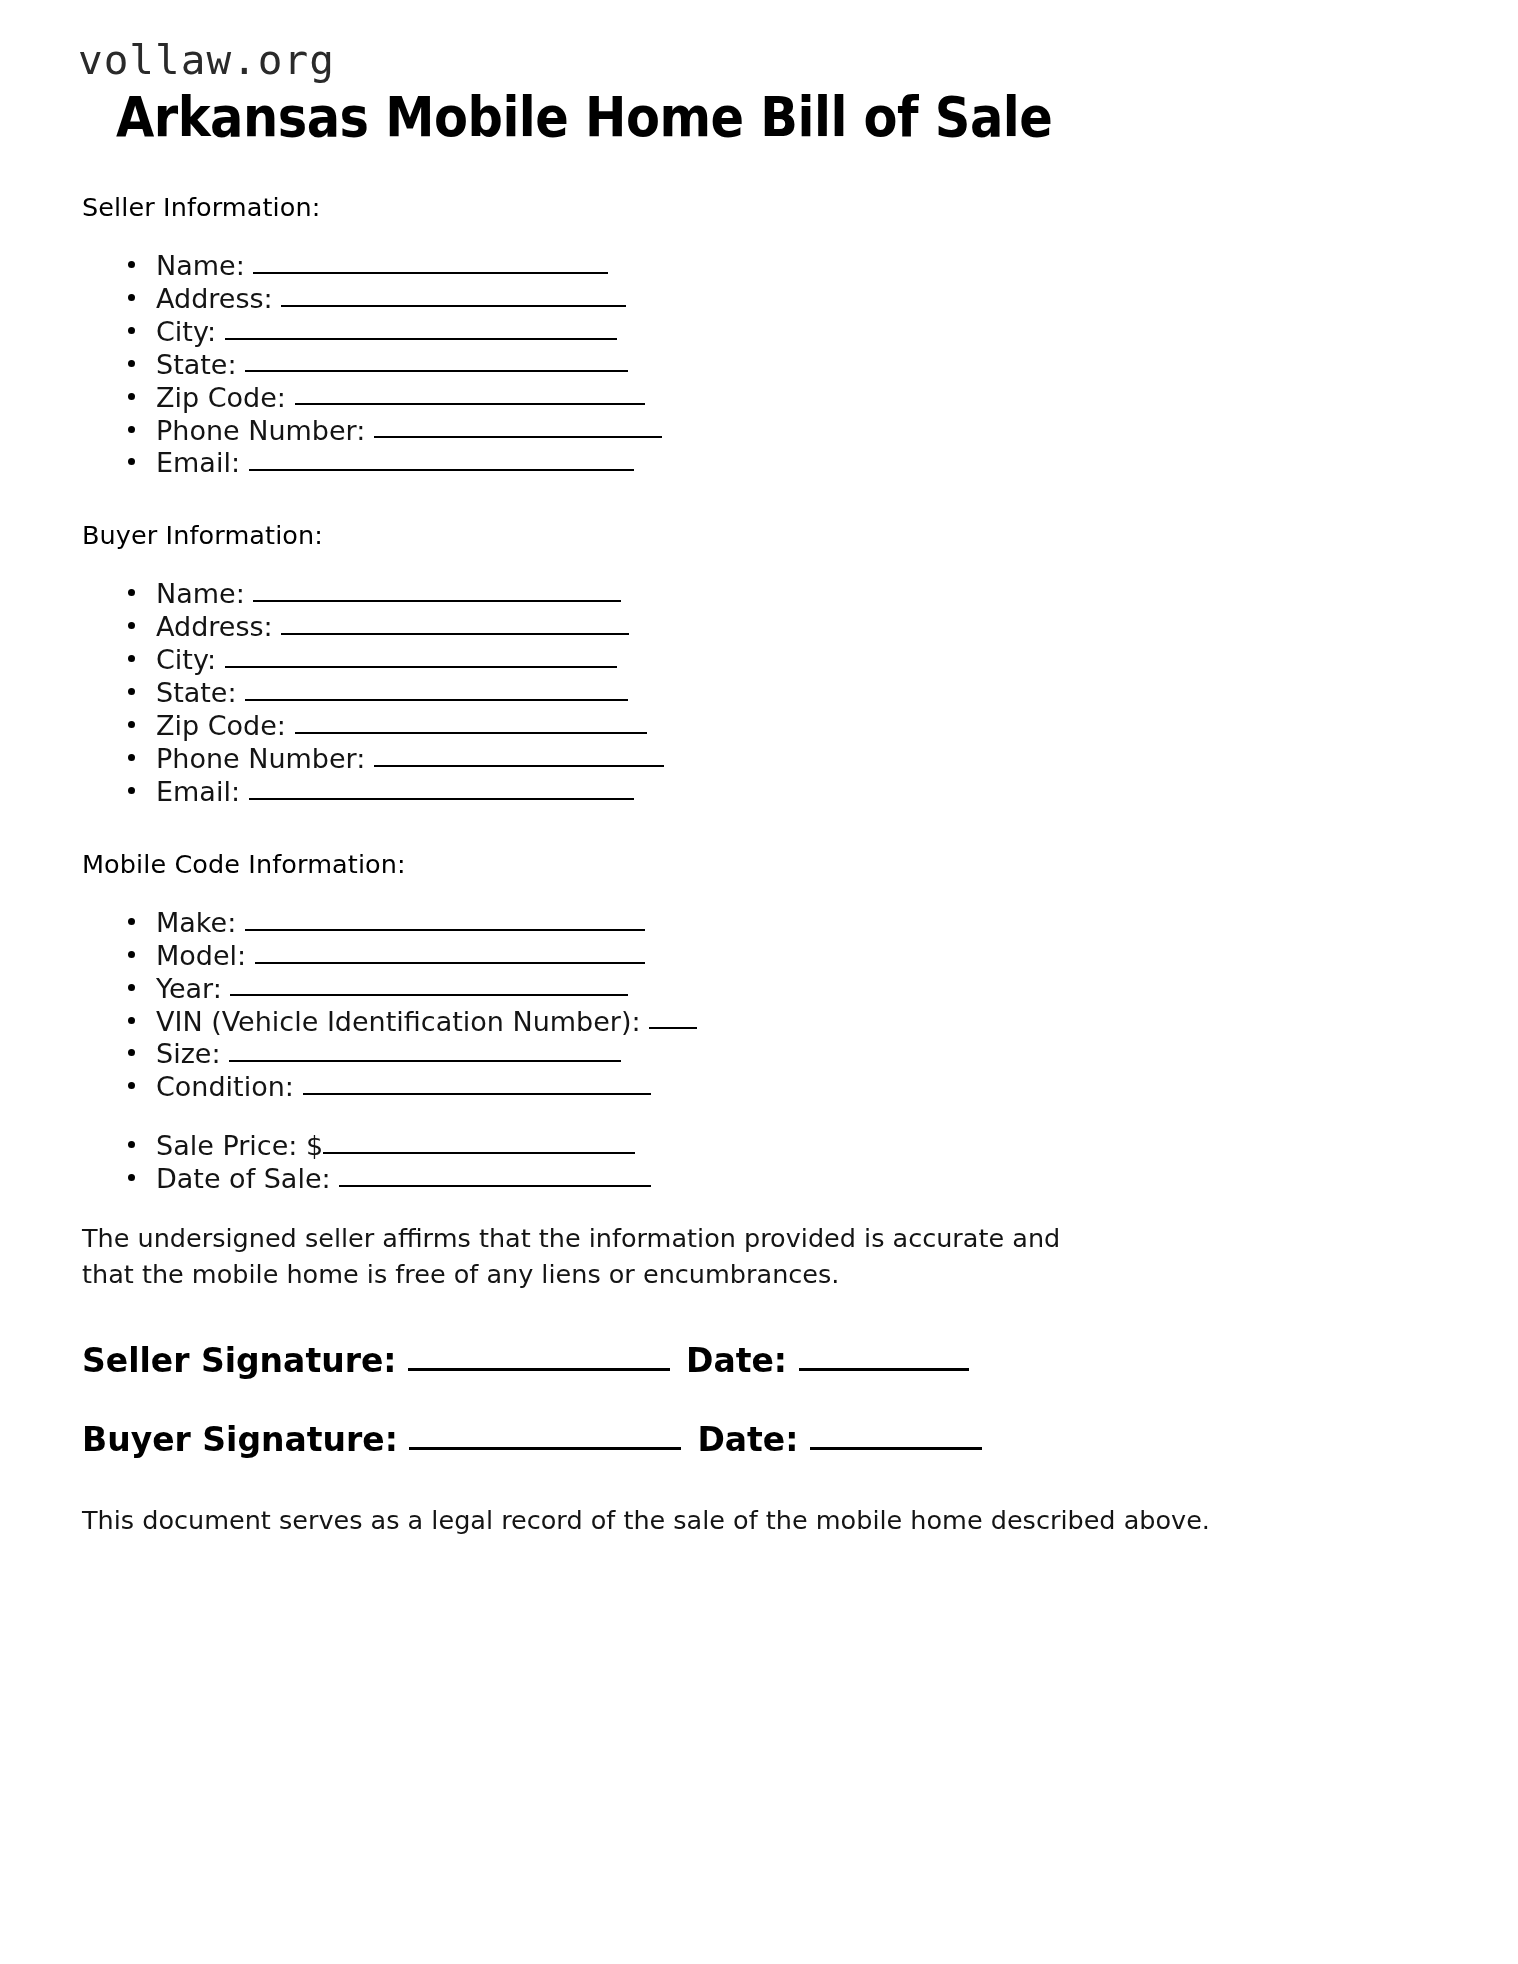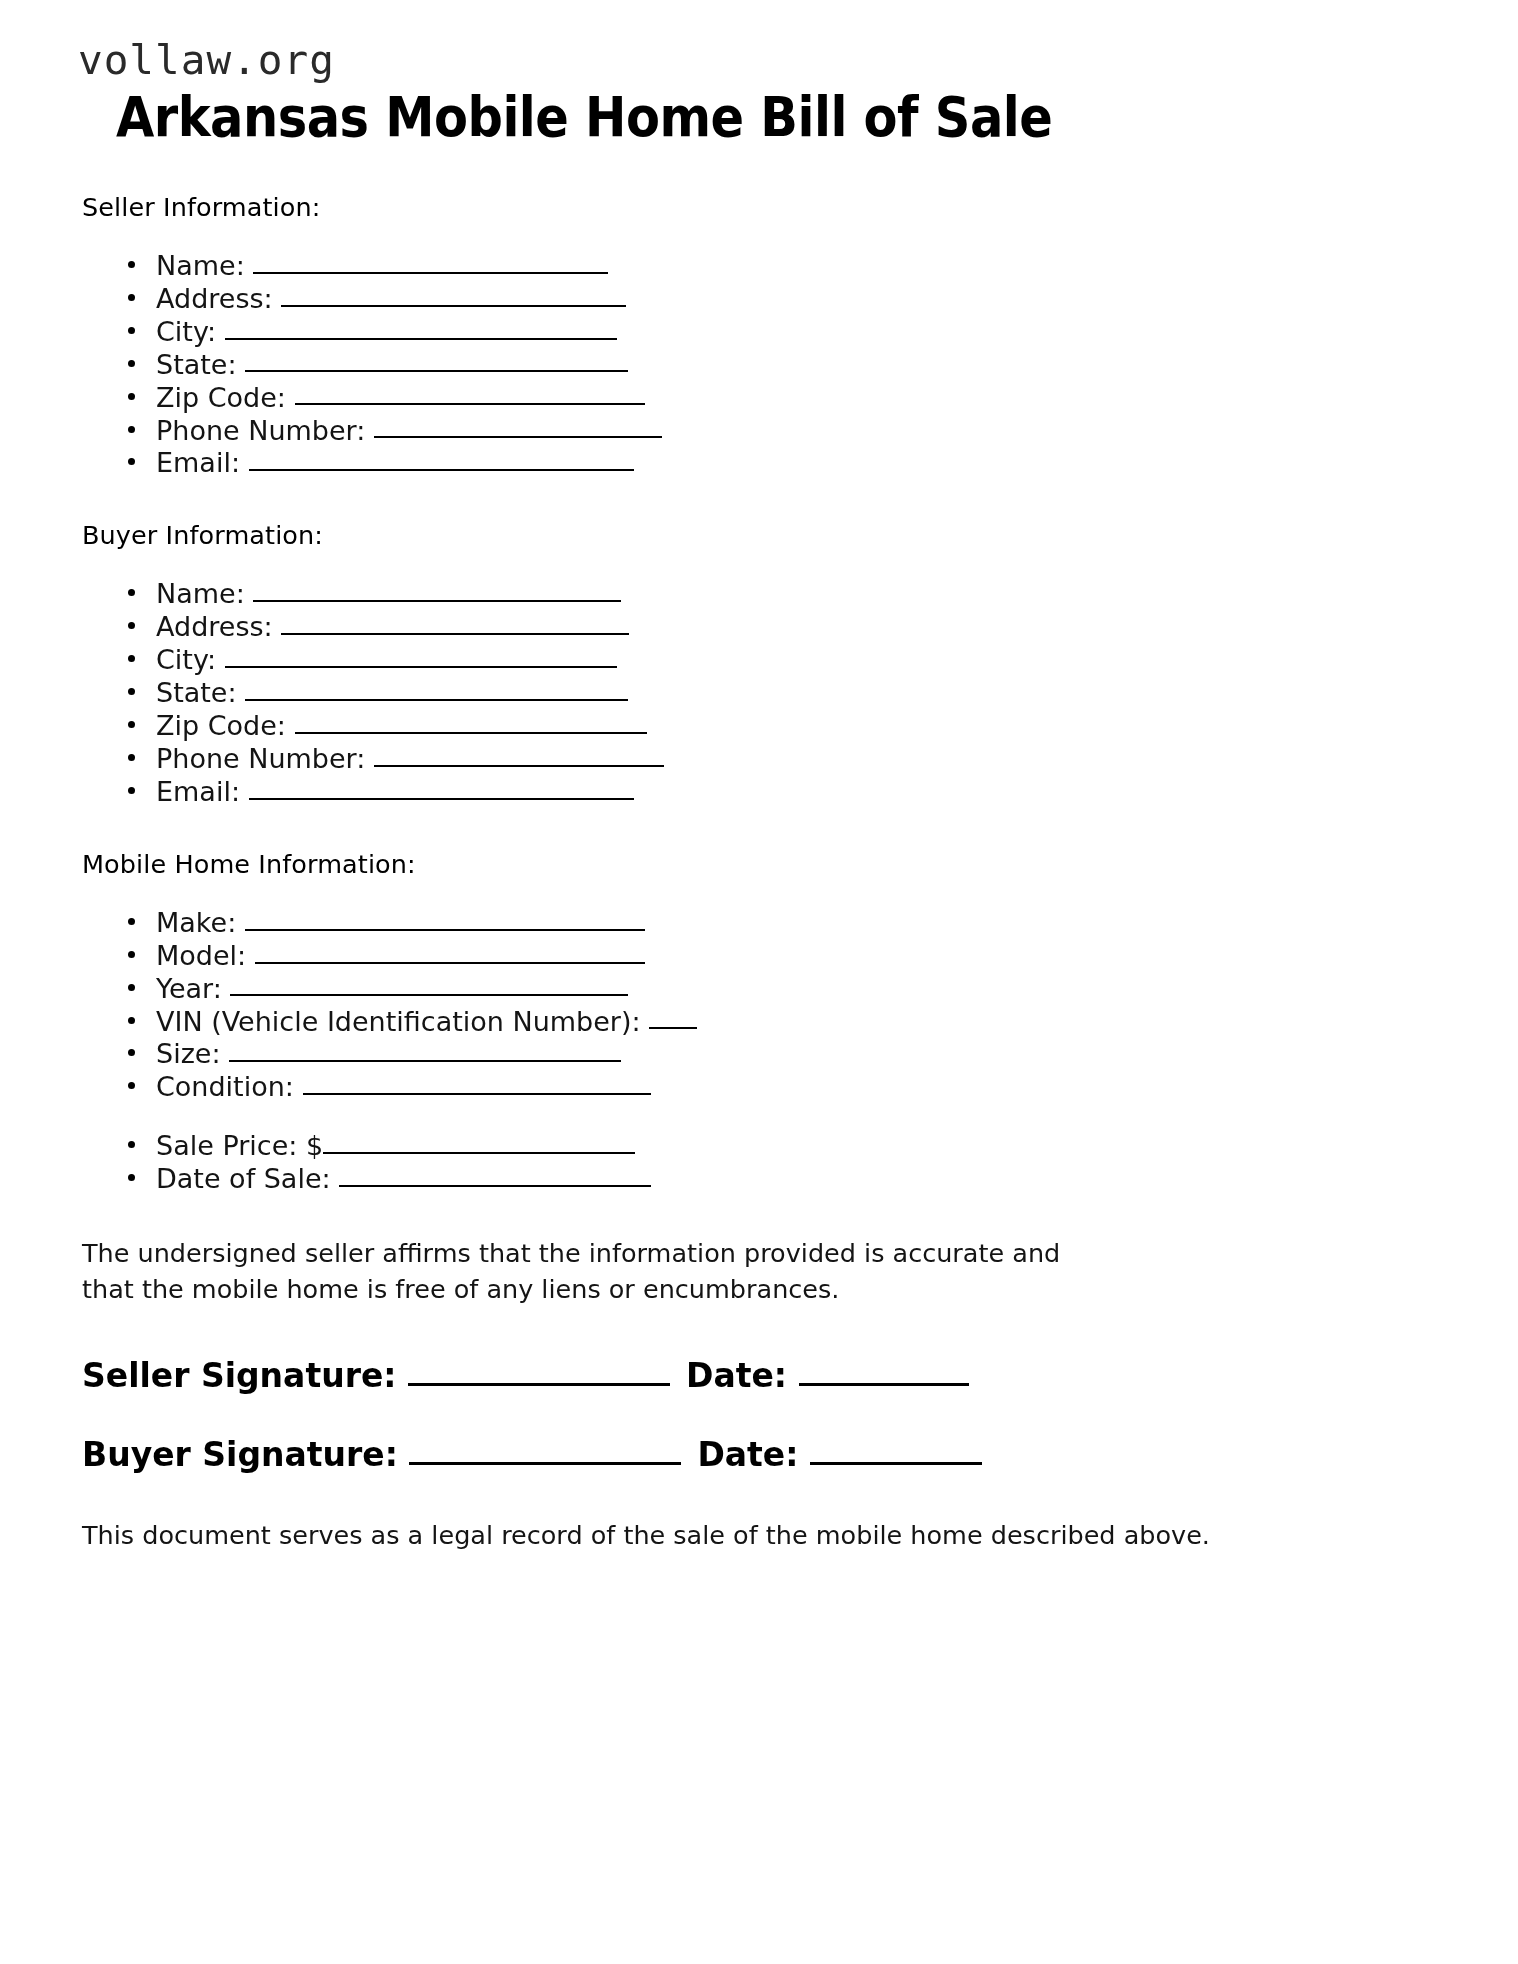--- a/index.html
+++ b/index.html
@@ -51,21 +51,21 @@
   .affirm-para,
   .closing-para {
     font-size: 25.5px;
     line-height: 1.40;
     margin: 0;
     color: #141414;
   }
 
   .intro-para { margin: 50px 0 0 4px; }
   .affirm-para {
-    margin: 42px 0 0 4px;
+    margin: 27px 0 0 4px;
     max-width: 1030px;
   }
   .closing-para { margin: 44px 0 0 4px; }
 
   .section-heading {
     font-size: 25.5px;
     font-weight: normal;
     margin: 42px 0 0 4px;
     letter-spacing: 0.1px;
   }
@@ -144,21 +144,21 @@
       <div class="section-heading">Buyer Information:</div>
       <ul class="field-list">
         <li><span>Name:</span> <span class="blank" style="width: 368px;"></span></li>
         <li><span>Address:</span> <span class="blank" style="width: 348px;"></span></li>
         <li><span>City:</span> <span class="blank" style="width: 392px;"></span></li>
         <li><span>State:</span> <span class="blank" style="width: 383px;"></span></li>
         <li><span>Zip Code:</span> <span class="blank" style="width: 352px;"></span></li>
         <li><span>Phone Number:</span> <span class="blank" style="width: 290px;"></span></li>
         <li><span>Email:</span> <span class="blank" style="width: 385px;"></span></li>
       </ul>
-      <div class="section-heading">Mobile Home Information:</div>
+      <div class="section-heading">Mobile Code Information:</div>
       <ul class="field-list">
         <li><span>Make:</span> <span class="blank" style="width: 400px;"></span></li>
         <li><span>Model:</span> <span class="blank" style="width: 390px;"></span></li>
         <li><span>Year:</span> <span class="blank" style="width: 398px;"></span></li>
         <li><span>VIN (Vehicle Identification Number):</span> <span class="blank" style="width: 48px;"></span></li>
         <li><span>Size:</span> <span class="blank" style="width: 392px;"></span></li>
         <li><span>Condition:</span> <span class="blank" style="width: 348px;"></span></li>
       </ul>
       <ul class="field-list">
         <li><span>Sale Price: $</span><span class="blank" style="width: 312px;"></span></li>

